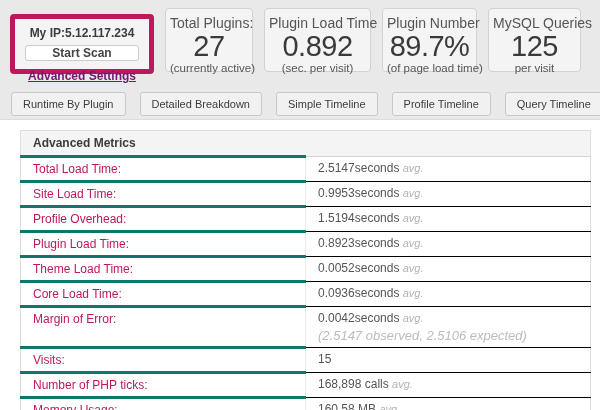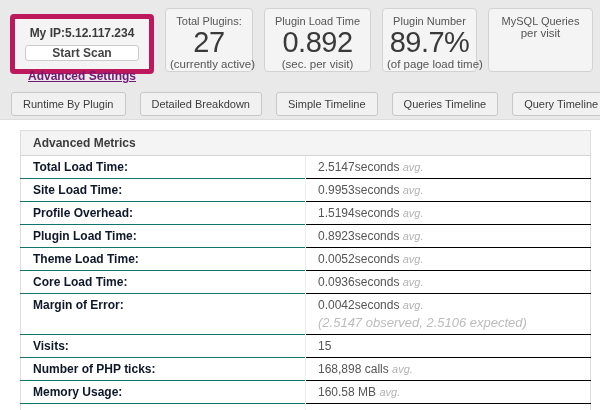--- a/index.html
+++ b/index.html
@@ -27,22 +27,22 @@
   }
   .adv-link { font-size:12px; font-weight:bold; color:#701a75; text-decoration:underline; cursor:pointer; }
 
   .stat-box {
     background:#f4f4f4; border:1px solid #d2d2d2; border-radius:4px;
     text-align:center; padding:6px 4px; margin-left:11px; height:64px;
   }
   .top-row .stat-box:nth-child(2) { width:88px; }
   .top-row .stat-box:nth-child(3) { width:107px; }
   .top-row .stat-box:nth-child(4) { width:95px; }
-  .top-row .stat-box:nth-child(5) { width:105px; }
-  .stat-title { font-size:11px; color:#555; white-space:nowrap; }
+  .top-row .stat-box:nth-child(5) { width:93px; }
+  .stat-title { font-size:14px; color:#555; white-space:nowrap; }
   .stat-value { font-size:29px; color:#3a3a3a; line-height:1.0; letter-spacing:-0.5px; margin:1px 0; white-space:nowrap; }
   .stat-sub   { font-size:11.5px; color:#555; white-space:nowrap; }
 
   
   .tabs { display:flex; gap:14px; margin:18px 0 0 11px; }
   .tab {
     background:#f1f1f1; border:1px solid #c8c8c8; border-radius:3px;
     padding:5px 11px; font-size:11px; color:#3c3c3c; white-space:nowrap; cursor:pointer;
   }
   .tab.active { background:#fcfdfe; border-color:#7ab8e0; }
@@ -54,22 +54,22 @@
   }
   table.metrics {
     width:100%; border-collapse:collapse; table-layout:fixed;
     border:1px solid #dddddd; font-size:12px; background:#fff;
   }
   .metrics .head td {
     background:#f4f4f4; font-weight:bold; color:#3c3c3c;
     padding:5px 12px; border-bottom:1px solid #d4d4d4;
   }
   .metrics td.label {
-    width:399px; font-weight:bold; color:#0f172a;
-    padding:4px 12px; border-top:1px solid #0f766e; vertical-align:top;
+    width:399px; font-weight:normal; color:#be185d;
+    padding:4px 12px; border-top:3px solid #0f766e; vertical-align:top;
   }
   .metrics td.value {
     color:#555; padding:4px 12px;
     border-top:1px solid #000000; border-left:1px solid #ececec; vertical-align:top;
   }
   .avg  { color:#b3b3b3; font-style:italic; font-size:11px; }
   .note { color:#bcbcbc; font-style:italic; font-size:13px; margin-top:3px; }
 </style>
 </head>
 <body>
@@ -93,30 +93,31 @@
         <div class="stat-value">0.892</div>
         <div class="stat-sub">(sec. per visit)</div>
       </div>
       <div class="stat-box">
         <div class="stat-title">Plugin Number</div>
         <div class="stat-value">89.7%</div>
         <div class="stat-sub">(of page load time)</div>
       </div>
       <div class="stat-box">
         <div class="stat-title">MySQL Queries</div>
+        <div class="stat-value">125</div>
         <div class="stat-sub">per visit</div>
       </div>
     </div>
 
   <div class="tabs">
 
   <div class="tab">Runtime By Plugin</div>
       <div class="tab">Detailed Breakdown</div>
       <div class="tab">Simple Timeline</div>
-      <div class="tab">Queries Timeline</div>
+      <div class="tab">Profile Timeline</div>
       <div class="tab">Query Timeline</div>
       <div class="tab active">Advanced Metrics</div>
     </div>
 
   <div class="panel">
     <table class="metrics">
       <thead>
         <tr class="head">
           <td colspan="2">Advanced Metrics</td>
         </tr>

